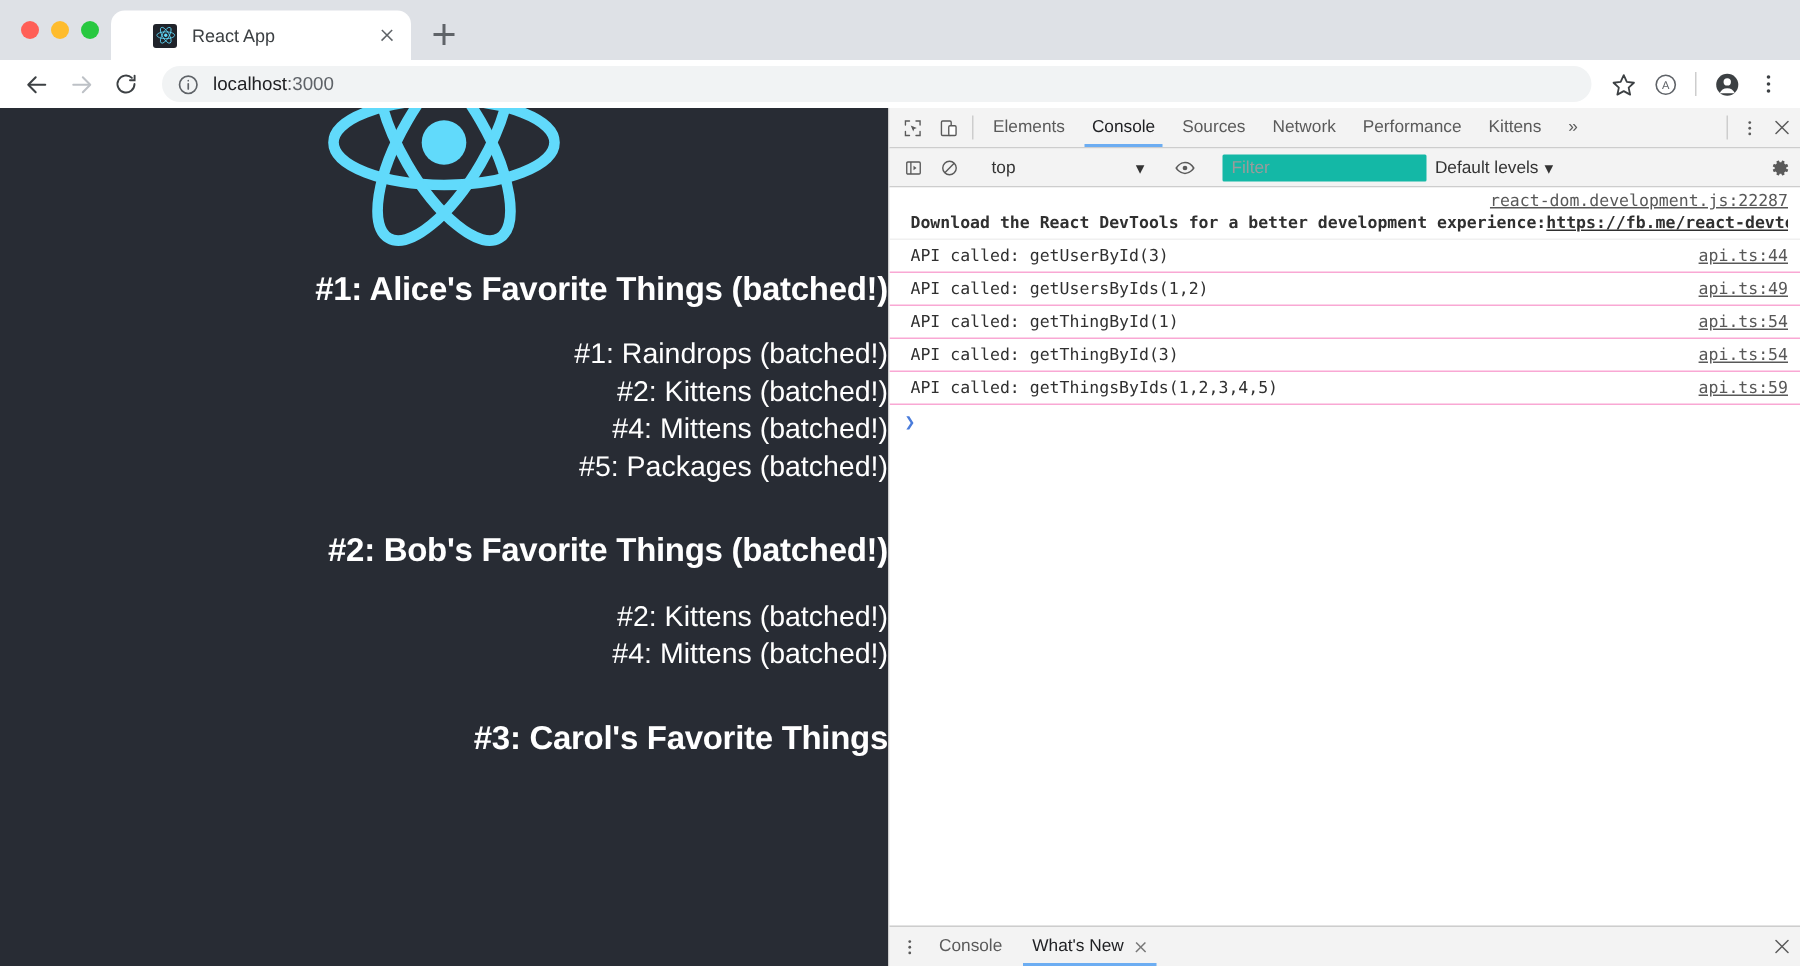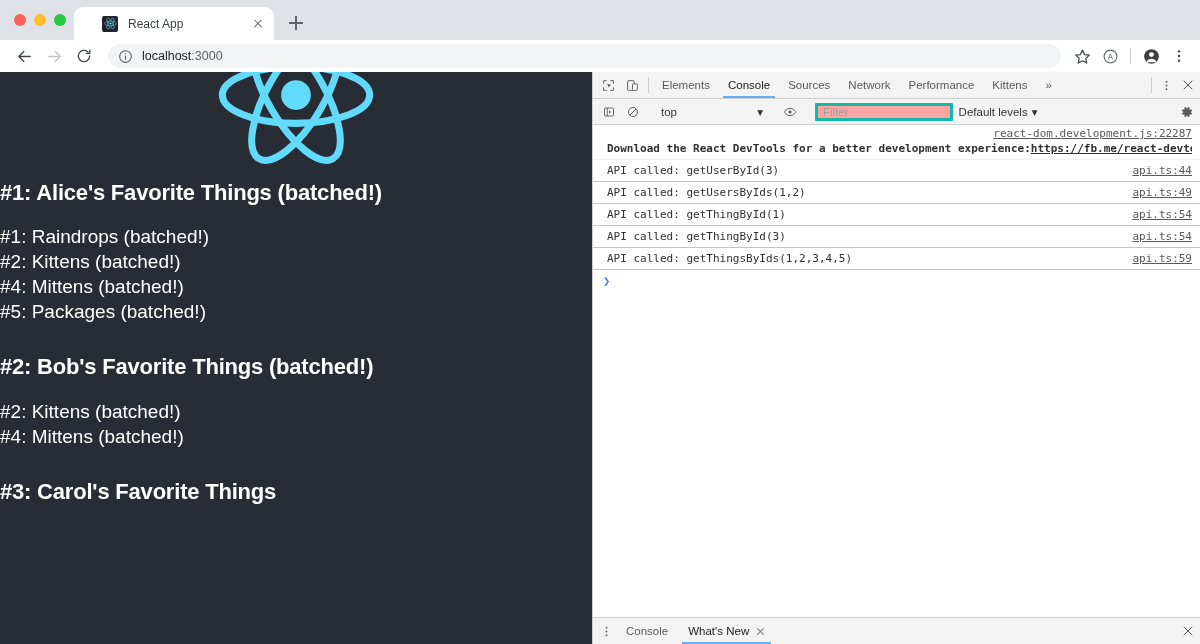--- a/index.html
+++ b/index.html
@@ -89,21 +89,21 @@
   .page {
     width: 592px; flex: none; background: #282c34;
     overflow: hidden; position: relative;
     display: flex; flex-direction: column; align-items: center;
     color: #fff;
   }
   .react-logo-wrap {
     margin-top: -62px; flex: none;
   }
   .react-logo { width: 170px; height: 170px; display:block; }
-  .group { width: 100%; text-align: left; }
+  .group { width: 100%; text-align: right; }
   .group-title {
     font-size: 22px; font-weight: bold; letter-spacing: -0.2px;
     line-height: 1.2;
   }
   .group-list { margin-top: 18px; }
   .group-item { font-size: 19px; line-height: 25px; font-weight: 400; }
   .sp-b { height: 30px; }
 
   
   .devtools {
@@ -136,21 +136,21 @@
     height: 26px; flex: none; background: #f3f3f3;
     border-bottom: 1px solid #cdcdcd;
     display: flex; align-items: center; padding-left: 4px; gap: 0;
   }
   .ctx-select {
     display: flex; align-items: center; width: 115px; padding-left: 7px;
     font-size: 11.5px; color: #333;
   }
   .ctx-select .caret { margin-left: auto; margin-right: 6px; }
   .filter-input {
-    flex: 1; height: 18px; background: #fca5a5; border: 3px solid #14b8a6;
+    flex: 1; height: 18px; background: #14b8a6; border: 1px solid #14b8a6;
     font-size: 11.5px; color: #333; padding: 0 5px; margin: 0 6px 0 4px;
     min-width: 40px; font-family: "Liberation Sans", sans-serif;
     border-radius: 1px; outline: none;
   }
   .filter-input::placeholder { color: #9b9b9b; }
   .levels { font-size: 11.5px; color: #333; display: flex; align-items: center; white-space: nowrap; padding-right: 6px;}
   .gear-wrap { width: 26px; display:flex; align-items:center; justify-content:center; flex:none; }
 
   .console-body {
     flex: 1; overflow: hidden; background: #fff;

